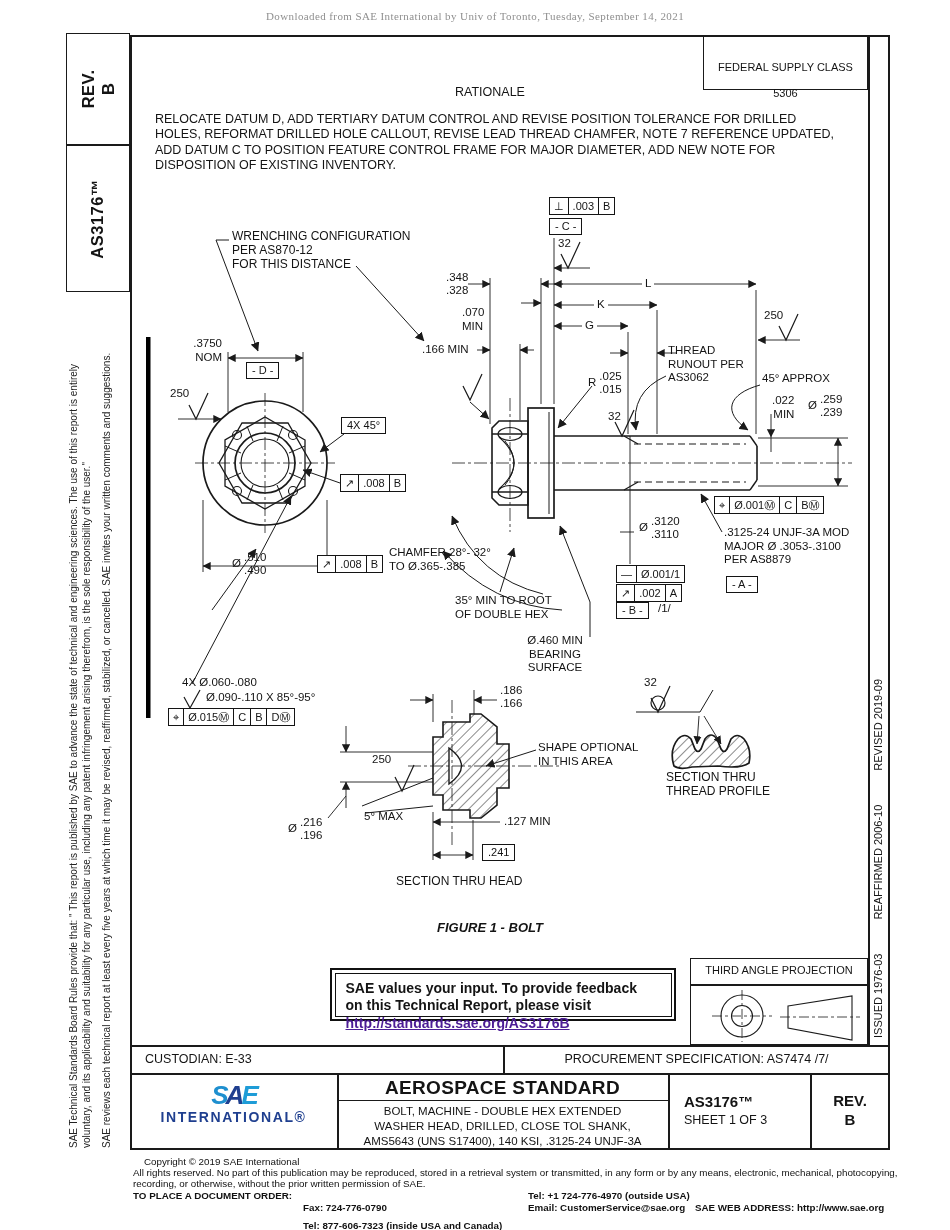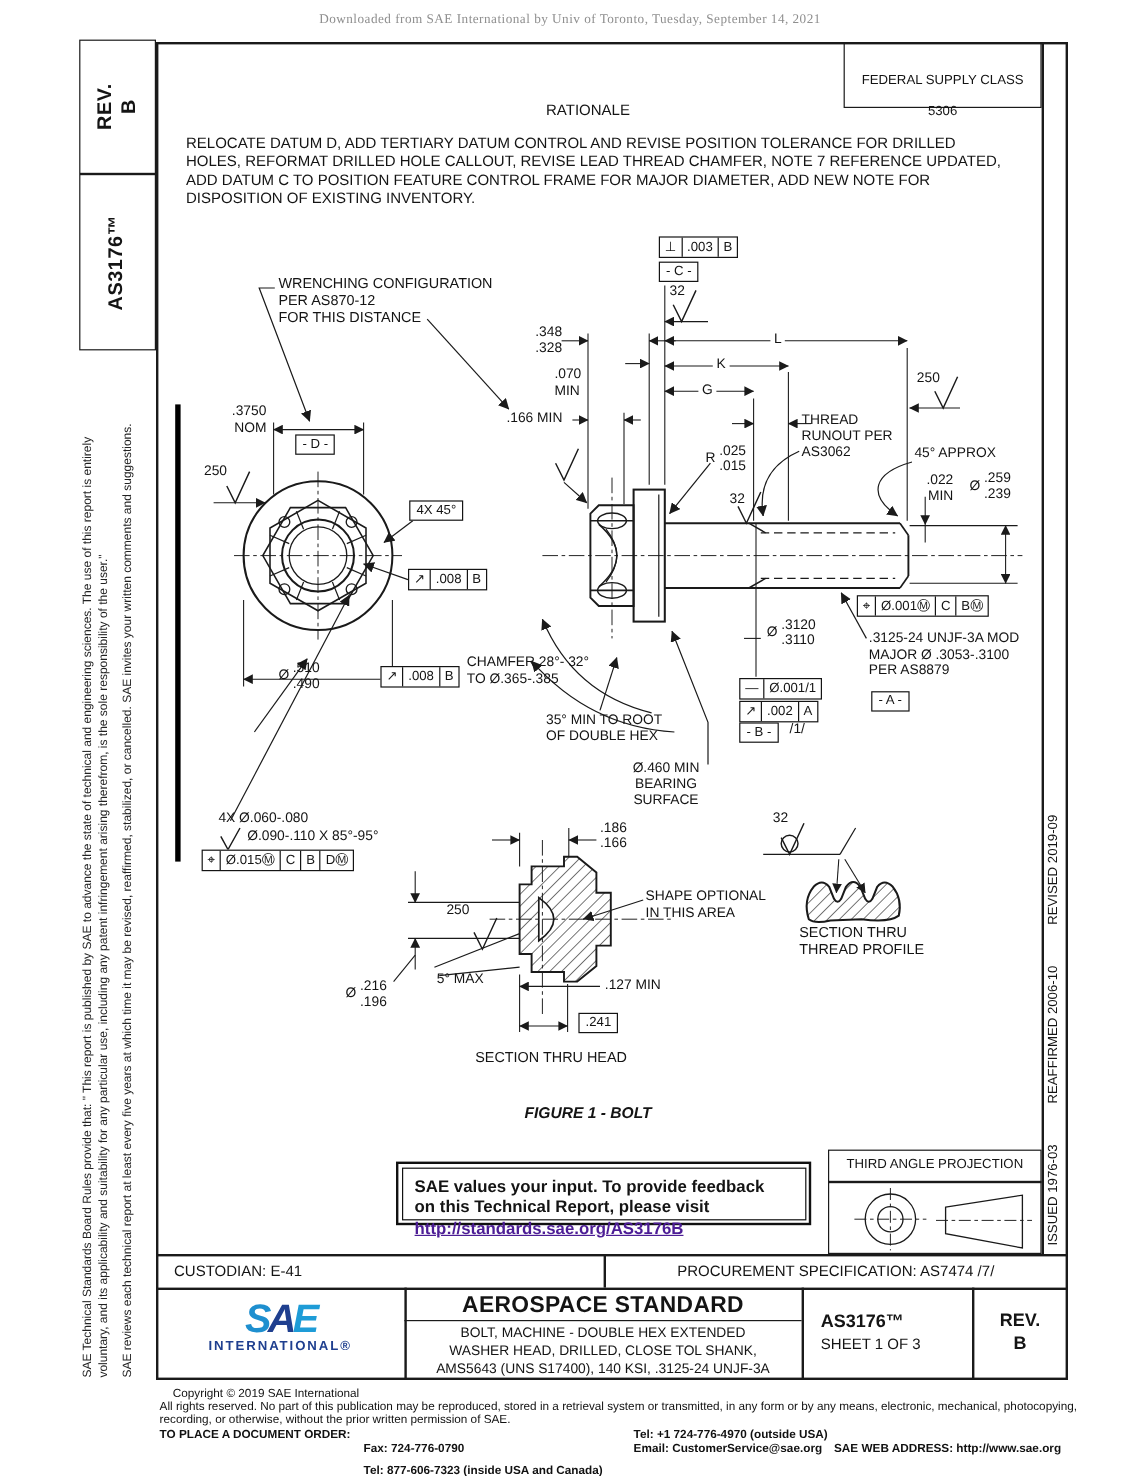--- a/index.html
+++ b/index.html
@@ -34,22 +34,22 @@
              font-family:"Liberation Serif",serif;font-size:11px;color:#8f8f8f;letter-spacing:.4px;}
   
   .fb-outer{position:absolute;left:330px;top:968px;width:346px;height:53px;border:2.5px solid #111;box-sizing:border-box;}
   .fb-inner{position:absolute;inset:2.5px;border:1px solid #111;padding:6px 10px;box-sizing:border-box;
             font-size:14px;font-weight:bold;line-height:1.28;}
   .link{color:#4c1d95;text-decoration:underline;font-weight:bold;}
   
   .tb-head{position:absolute;left:337px;top:1077px;width:331px;text-align:center;font-size:19px;font-weight:bold;letter-spacing:.3px;}
   .tb-desc{position:absolute;left:337px;top:1104px;width:331px;text-align:center;font-size:11.5px;line-height:1.3;white-space:pre-line;}
   .logo{position:absolute;left:130px;top:1082px;width:207px;text-align:center;}
-  .logo .sae{font-size:33px;font-weight:bold;font-style:italic;letter-spacing:-3px;line-height:1;}
-  .logo .intl{font-size:11px;font-weight:bold;letter-spacing:1.6px;margin-top:1px;}
+  .logo .sae{font-size:26px;font-weight:bold;font-style:italic;letter-spacing:-3px;line-height:1;}
+  .logo .intl{font-size:14px;font-weight:bold;letter-spacing:1.6px;margin-top:1px;}
   .foot{position:absolute;font-size:9.8px;color:#111;white-space:nowrap;}
   .b{font-weight:bold;}
 </style>
 </head>
 <body>
 
 <div class="page">
 
   <div class="watermark">Downloaded from SAE International by Univ of Toronto, Tuesday, September 14, 2021</div>
 
@@ -396,21 +396,21 @@
   <div class="fb-outer">
     <div class="fb-inner">
       <span>SAE values your input. To provide feedback</span><br>
       <span>on this Technical Report, please visit</span><br>
       <span class="link">http://standards.sae.org/AS3176B</span>
     </div>
   </div>
 
   <div class="lb ctr" style="left:690px;top:964px;width:178px;font-size:11px;">THIRD ANGLE PROJECTION</div>
 
-  <div class="lb" style="left:145px;top:1052px;font-size:12.5px;">CUSTODIAN: E-41</div>
+  <div class="lb" style="left:145px;top:1052px;font-size:12.5px;">CUSTODIAN: E-33</div>
   <div class="lb ctr" style="left:503px;top:1052px;width:387px;font-size:12.5px;">PROCUREMENT SPECIFICATION: AS7474 /7/</div>
 
   <div class="logo">
     <div class="sae"><span style="color:#1e8fcf;">S</span><span style="color:#1f3f8f;">A</span><span style="color:#1e9cd7;">E</span></div>
     <div class="intl" style="color:#1f3f8f;">INTERNATIONAL®</div>
   </div>
   <div class="tb-head">AEROSPACE STANDARD</div>
   <div class="tb-desc">BOLT, MACHINE - DOUBLE HEX EXTENDED
 WASHER HEAD, DRILLED, CLOSE TOL SHANK,
 AMS5643 (UNS S17400), 140 KSI, .3125-24 UNJF-3A</div>

